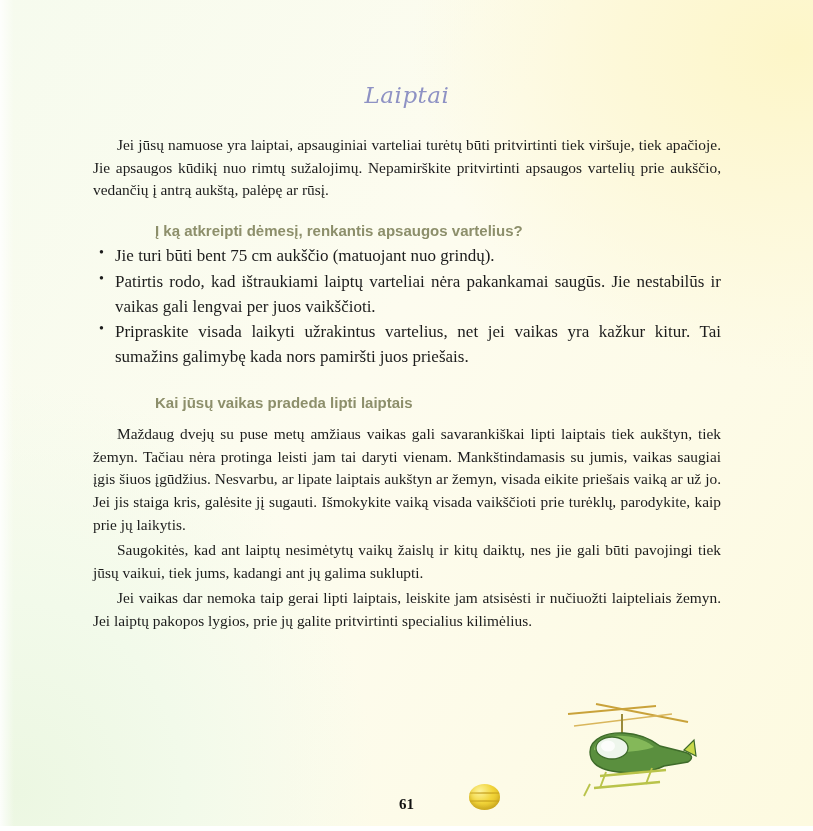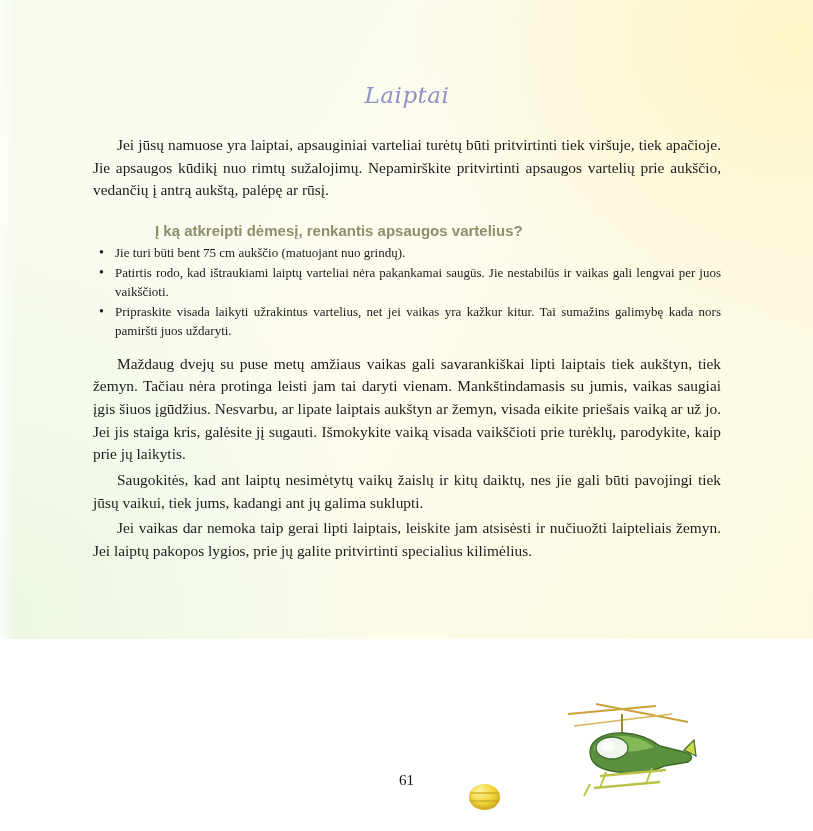--- a/index.html
+++ b/index.html
@@ -9,21 +9,21 @@
   body {
     width: 813px;
     height: 831px;
     overflow: hidden;
     font-family: "Liberation Serif", serif;
     background: #ffffff;
   }
   .page {
     position: relative;
     width: 813px;
-    height: 639px;
+    height: 826px;
     box-sizing: border-box;
     background:
       radial-gradient(ellipse 620px 520px at 98% 6%, #fdf6c8 0%, #fdf8d8 28%, rgba(253,250,226,0) 62%),
       radial-gradient(ellipse 560px 640px at 2% 96%, #ecf7e2 0%, #f2faea 30%, rgba(244,251,236,0) 64%),
       linear-gradient(120deg, #f6fbee 0%, #fdfcef 45%, #fdfae0 100%);
   }
   .content {
     position: absolute;
     left: 93px;
     top: 60px;
@@ -59,46 +59,46 @@
     margin-top: 24px;
     margin-bottom: 2px;
   }
   ul.bullets {
     list-style: none;
     margin: 0;
     padding: 0;
   }
   ul.bullets li {
     position: relative;
-    font-size: 13px;
+    font-size: 17px;
     line-height: 1.46;
     color: #1c1c1c;
     padding-left: 22px;
     margin-bottom: 1px;
     text-align: justify;
   }
   ul.bullets li::before {
     content: "\2022";
     position: absolute;
     left: 6px;
     top: -1px;
     color: #1c1c1c;
     font-size: 14px;
   }
   .para-block {
     margin-top: 12px;
   }
   .page-number {
     position: absolute;
     left: 0;
-    top: 772px;
+    top: 796px;
     width: 813px;
     text-align: center;
     font-family: "Liberation Serif", serif;
-    font-weight: normal;
+    font-weight: bold;
     font-size: 15px;
     color: #111;
   }
   
   .ball {
     position: absolute;
     left: 469px;
     top: 784px;
     width: 31px;
     height: 26px;
@@ -156,23 +156,24 @@
 
     <h1 class="chapter-title">Laiptai</h1>
 
     <p class="body-text">Jei jūsų namuose yra laiptai, apsauginiai varteliai turėtų būti pritvirtinti tiek viršuje, tiek apačioje. Jie apsaugos kūdikį nuo rimtų sužalojimų. Nepamirškite pritvirtinti apsaugos vartelių prie aukščio, vedančių į antrą aukštą, palėpę ar rūsį.</p>
 
     <div class="section-head">Į ką atkreipti dėmesį, renkantis apsaugos vartelius?</div>
 
     <ul class="bullets">
       <li>Jie turi būti bent 75 cm aukščio (matuojant nuo grindų).</li>
       <li>Patirtis rodo, kad ištraukiami laiptų varteliai nėra pakankamai saugūs. Jie nestabilūs ir vaikas gali lengvai per juos vaikščioti.</li>
-      <li>Pripraskite visada laikyti užrakintus vartelius, net jei vaikas yra kažkur kitur. Tai sumažins galimybę kada nors pamiršti juos uždaryti.</li>
+      <li>Pripraskite visada laikyti užrakintus vartelius, net jei vaikas yra kažkur kitur. Tai sumažins galimybę kada nors pamiršti juos priešais.</li>
     </ul>
 
+    <div class="section-head second">Kai jūsų vaikas pradeda lipti laiptais</div>
 
     <div class="para-block">
       <p class="body-text">Maždaug dvejų su puse metų amžiaus vaikas gali savarankiškai lipti laiptais tiek aukštyn, tiek žemyn. Tačiau nėra protinga leisti jam tai daryti vienam. Mankštindamasis su jumis, vaikas saugiai įgis šiuos įgūdžius. Nesvarbu, ar lipate laiptais aukštyn ar žemyn, visada eikite priešais vaiką ar už jo. Jei jis staiga kris, galėsite jį sugauti. Išmokykite vaiką visada vaikščioti prie turėklų, parodykite, kaip prie jų laikytis.</p>
       <p class="body-text">Saugokitės, kad ant laiptų nesimėtytų vaikų žaislų ir kitų daiktų, nes jie gali būti pavojingi tiek jūsų vaikui, tiek jums, kadangi ant jų galima suklupti.</p>
       <p class="body-text">Jei vaikas dar nemoka taip gerai lipti laiptais, leiskite jam atsisėsti ir nučiuožti laipteliais žemyn. Jei laiptų pakopos lygios, prie jų galite pritvirtinti specialius kilimėlius.</p>
     </div>
 
   </div>
 
   <div class="page-number">61</div>

